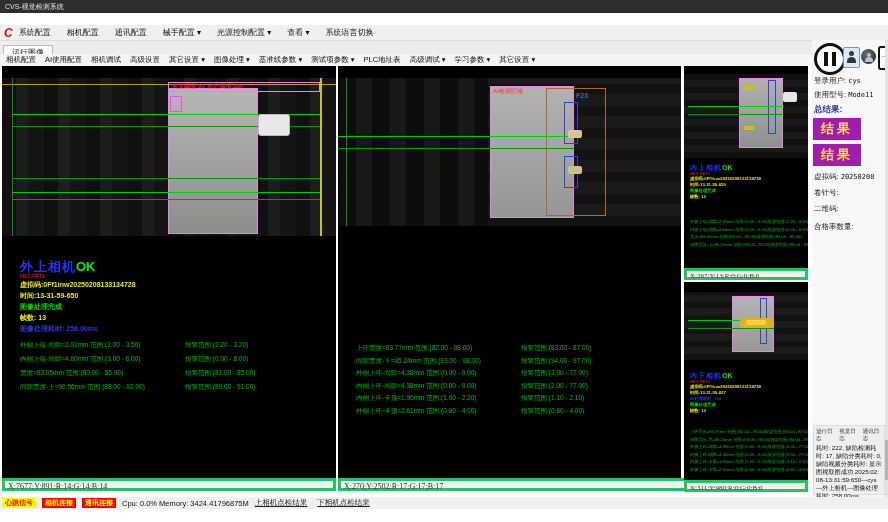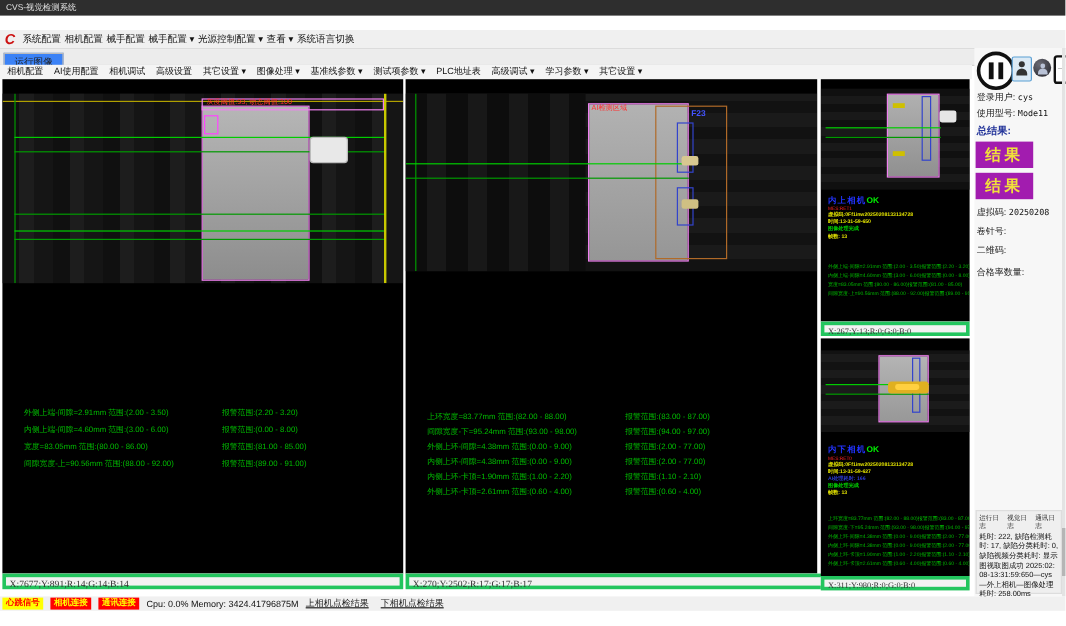--- a/index.html
+++ b/index.html
@@ -5,25 +5,25 @@
   html,body{margin:0;padding:0;}
   body{width:888px;height:522px;position:relative;overflow:hidden;background:#ffffff;
        font-family:"Liberation Sans",sans-serif;color:#222;}
   .abs{position:absolute;}
   
   #titlebar{left:0;top:12;width:888px;height:13px;background:#2e2e2e;color:#e0e0e0;
             font-size:7px;line-height:13px;padding-left:5px;box-sizing:border-box;}
   #menubar{left:0;top:25px;width:888px;height:16px;background:#f0f0f0;border-bottom:1px solid #dcdcdc;
            display:flex;align-items:center;gap:0;padding-left:4px;box-sizing:border-box;}
   #menubar .logo{color:#cc1111;font-weight:bold;font-size:12px;font-style:italic;margin-right:6px;}
-  .hlist{display:flex;gap:3px;align-items:center;}
+  .hlist{display:flex;gap:16px;align-items:center;}
   .mi{font-size:8px;color:#111;cursor:default;}
   #tabrow{left:0;top:41px;width:888px;height:13px;background:#ececec;border-bottom:1px solid #d5d5d5;}
   #tabrow .tab{display:inline-block;margin-left:3px;padding:1px 8px 0 8px;font-size:8px;height:12px;
-               background:#3b82f6;border:1px solid #bbb;border-bottom:none;box-sizing:border-box;}
+               background:#ffffff;border:1px solid #bbb;border-bottom:none;box-sizing:border-box;}
   #toolbarrow{left:0;top:54px;width:810px;height:12px;background:#f4f4f4;display:flex;gap:9px;
               align-items:center;padding-left:6px;box-sizing:border-box;}
   .ti{font-size:7.5px;color:#111;white-space:nowrap;}
   
   .view{background:#000;overflow:hidden;}
   #view-left{left:2px;top:66px;width:334px;height:412px;}
   #view-mid{left:338px;top:66px;width:343px;height:412px;}
   #view-st{left:684px;top:66px;width:124px;height:202px;}
   #view-sb{left:684px;top:282px;width:124px;height:198px;}
   .coordbar{background:#f2f2f2;border:3px solid #22c55e;box-sizing:border-box;color:#333;
@@ -101,21 +101,21 @@
 <div class="abs" id="titlebar">
   <span>CVS-视觉检测系统</span>
 </div>
 
 <div class="abs" id="menubar">
   <span class="logo">C</span>
   <div class="hlist">
 
   <span class="mi">系统配置</span>
       <span class="mi">相机配置</span>
-      <span class="mi">械手配置</span>
+      <span class="mi">通讯配置</span>
       <span class="mi">械手配置 ▾</span>
       <span class="mi">光源控制配置 ▾</span>
       <span class="mi">查看 ▾</span>
       <span class="mi">系统语言切换</span>
     </div>
 </div>
 
 <div class="abs" id="tabrow">
   <span class="tab">运行图像</span>
 </div>
@@ -147,20 +147,29 @@
     <div class="redtxt" style="left:170px;top:5px;">灰度阈值:93, 动态阈值:100</div>
     <div class="vline" style="left:318px;top:0;width:2px;height:158px;background:#c8c800;"></div>
     <div class="hline bright" style="left:10px;top:36px;width:308px;"></div>
     <div class="hline" style="left:10px;top:48px;width:308px;"></div>
     <div class="hline" style="left:10px;top:100px;width:308px;"></div>
     <div class="hline bright" style="left:10px;top:114px;width:308px;"></div>
     <div class="hline" style="left:10px;top:121px;width:308px;"></div>
     <div style="position:absolute;left:256px;top:36px;width:30px;height:20px;background:#e8e8e8;border:1px solid #bbb;border-radius:3px;"></div>
     <div style="position:absolute;left:168px;top:18px;width:10px;height:14px;border:1px solid #ff44ff;"></div>
   </div>
+  <div class="ovl" style="top:194px;">
+    <div class="t-title"><span>外上相机</span><span class="ok">OK</span></div>
+    <div class="t-mes">MES:RET1</div>
+    <div class="t-y">虚拟码:0Ff1inw20250208133134728</div>
+    <div class="t-y">时间:13-31-59-650</div>
+    <div class="t-g">图像处理完成</div>
+    <div class="t-y">帧数: 13</div>
+    <div class="t-b">图像处理耗时: 258.00ms</div>
+  </div>
   <div class="rows" style="top:272px;">
 
       <div class="mrow">
         <span class="ml">外侧上端-间隙=2.91mm 范围:(2.00 - 3.50)</span>
         <span class="mr">报警范围:(2.20 - 3.20)</span>
       </div>
 
       <div class="mrow">
         <span class="ml">内侧上端-间隙=4.60mm 范围:(3.00 - 6.00)</span>
         <span class="mr">报警范围:(0.00 - 8.00)</span>

